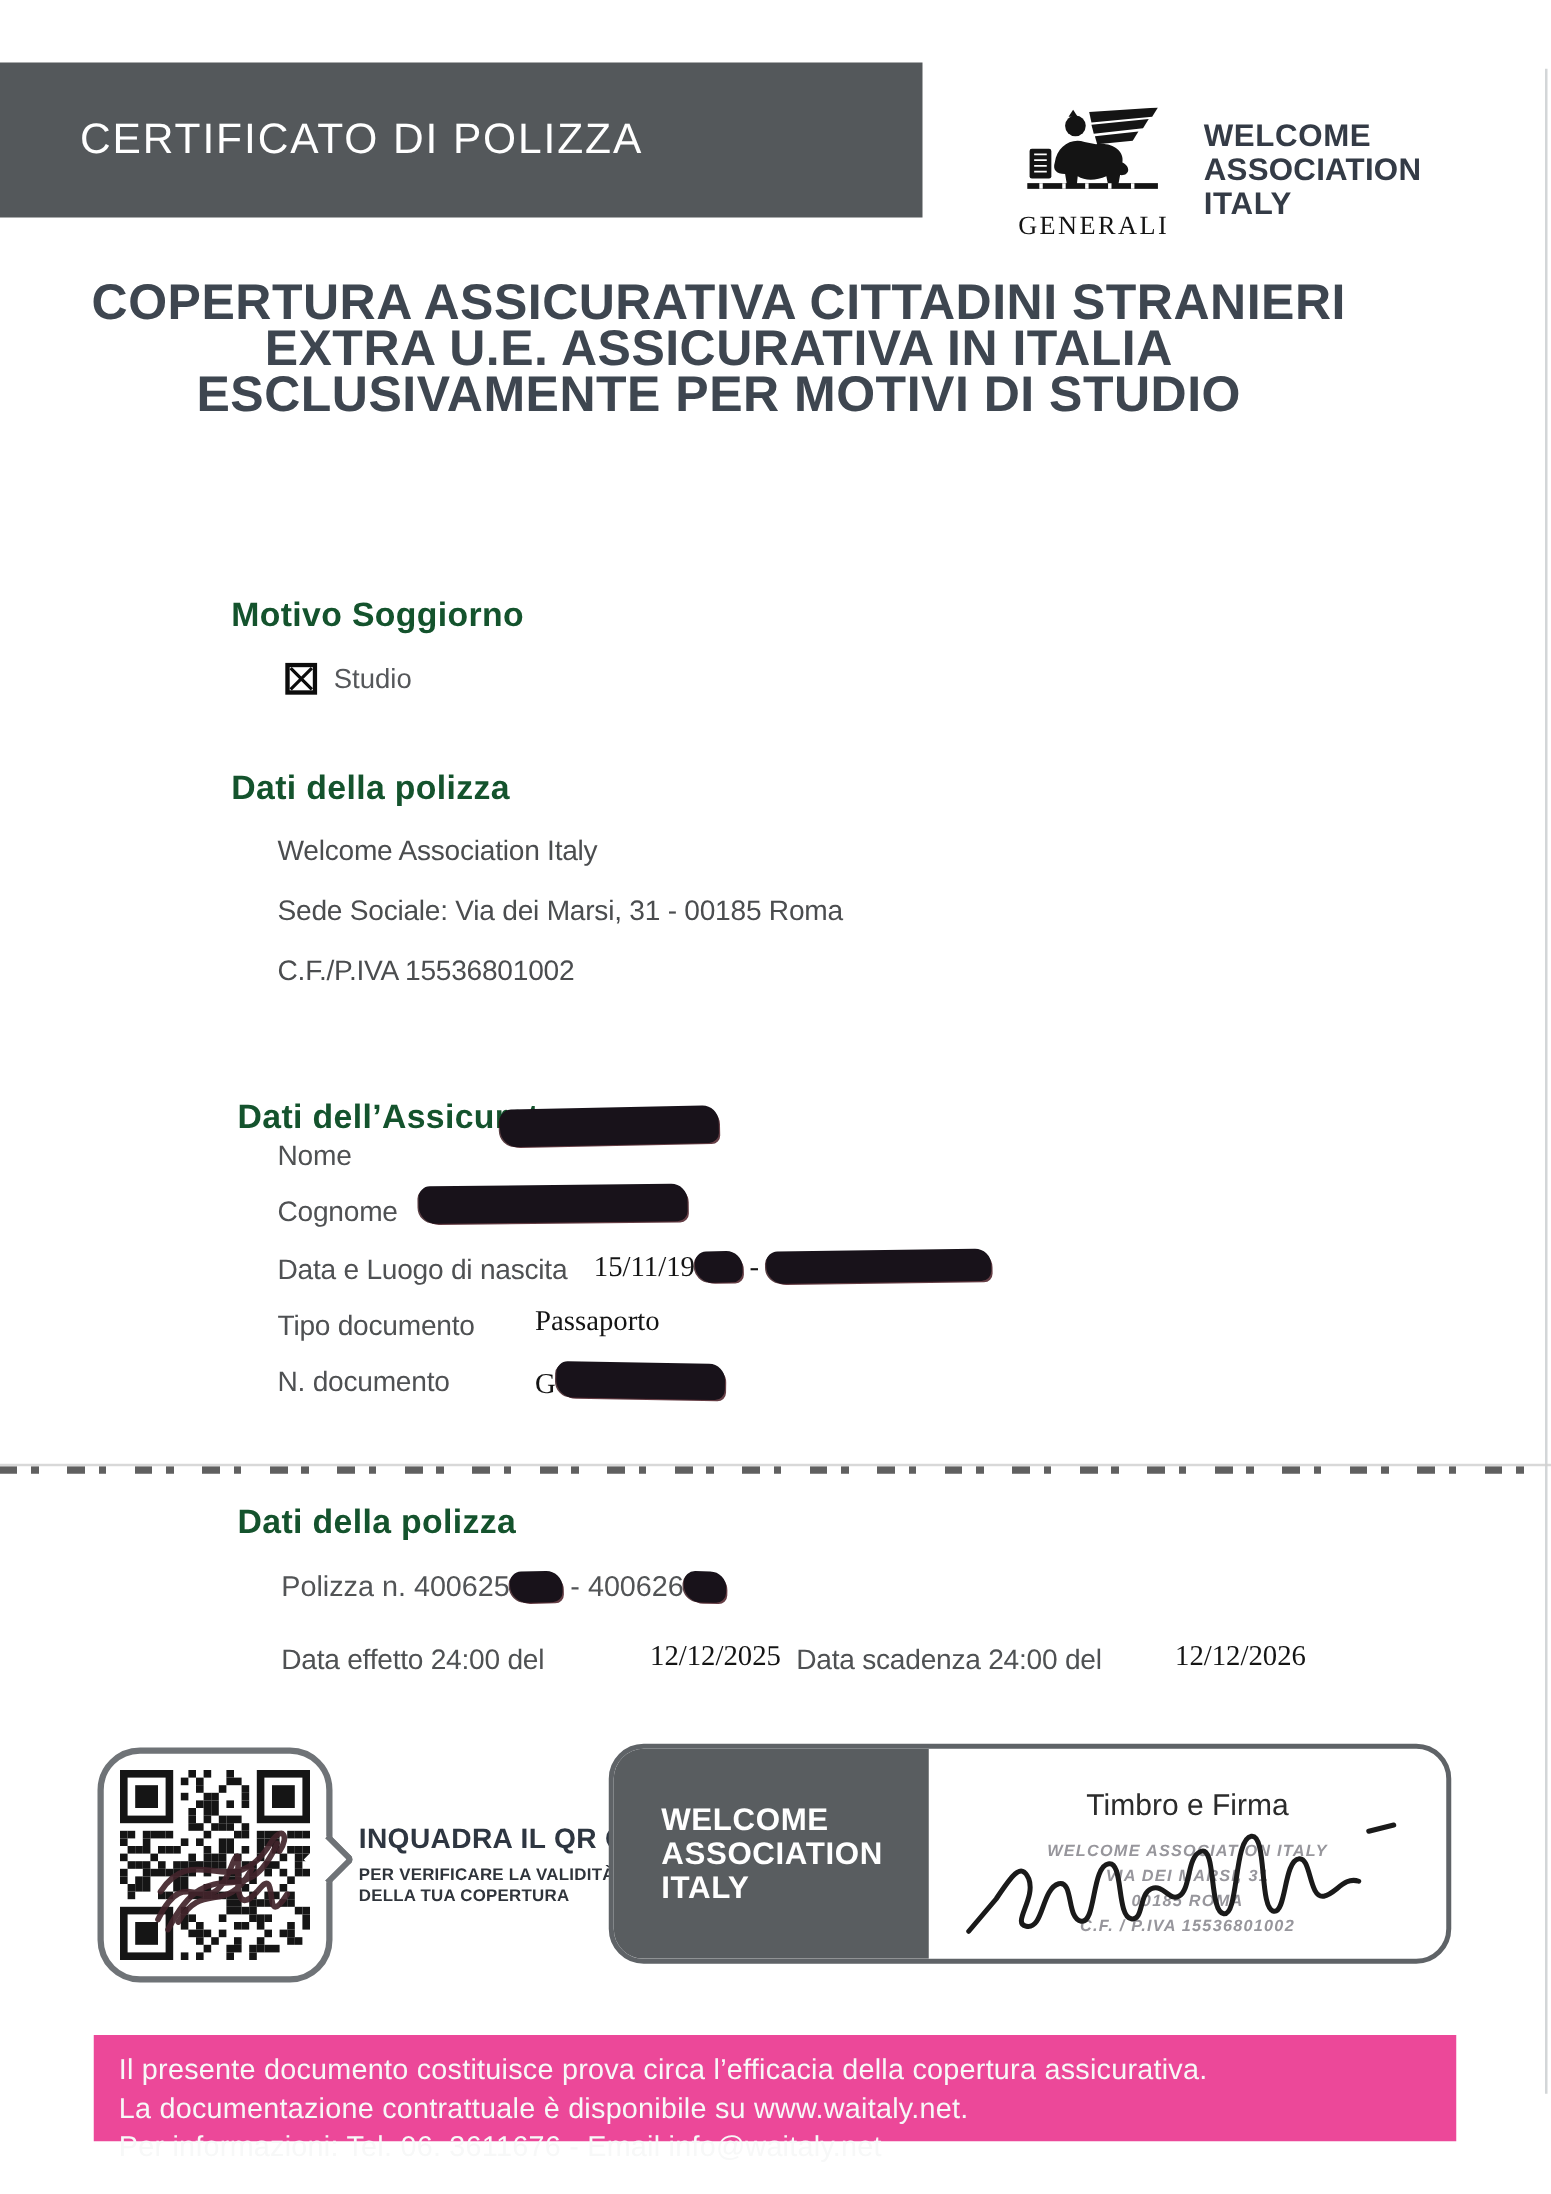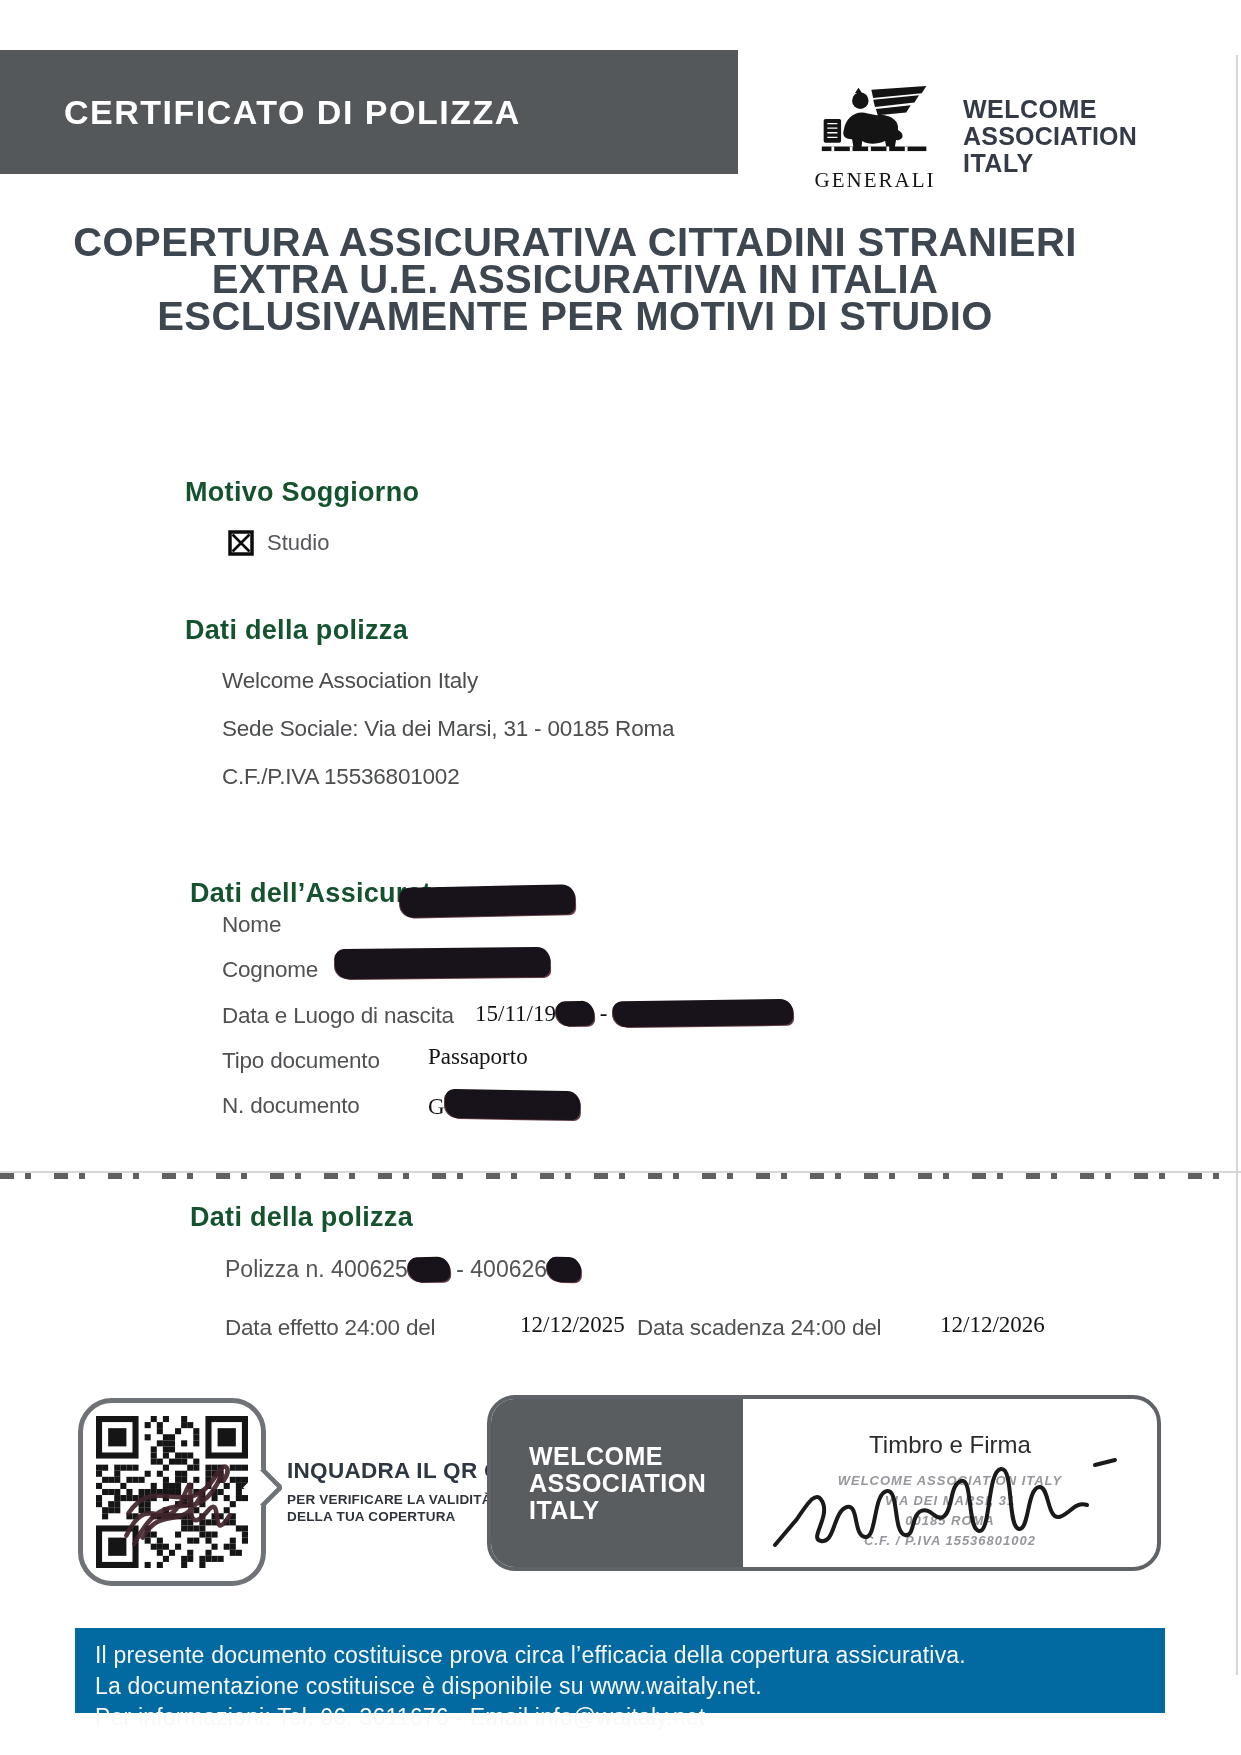--- a/index.html
+++ b/index.html
@@ -3,21 +3,21 @@
 <meta charset="utf-8">
 <style>
   html,body{margin:0;padding:0;background:#ffffff;}
   .page{position:relative;width:1241px;height:1755px;background:#ffffff;overflow:hidden;
         font-family:"Liberation Sans",sans-serif;}
   .scan-edge{position:absolute;right:3px;top:55px;width:2px;height:1620px;background:#d3d6d8;}
 
   
   .header-bar{position:absolute;left:0;top:50px;width:738px;height:124px;background:#54585b;}
   .header-title{position:absolute;left:64px;top:50%;transform:translateY(-50%);
-        font-size:34px;font-weight:bold;color:#ffffff;letter-spacing:1.5px;white-space:nowrap;}
+        font-size:34px;font-weight:normal;color:#ffffff;letter-spacing:1.5px;white-space:nowrap;}
 
   
   .generali{position:absolute;left:812px;top:86px;width:126px;text-align:center;}
   .generali svg{display:block;margin:0 auto;}
   .generali-word{font-family:"Liberation Serif",serif;font-size:21px;color:#141414;
         letter-spacing:2px;margin-top:16px;white-space:nowrap;}
 
   
   .wai-logo{position:absolute;left:963px;top:96px;color:#343b46;font-weight:bold;
         font-size:25px;line-height:27px;letter-spacing:0.5px;}
@@ -71,21 +71,21 @@
         border:4px solid #5f6367;border-radius:28px;display:flex;overflow:hidden;}
   .stamp-left{width:252px;background:#595d60;color:#ffffff;padding:44px 0 0 38px;box-sizing:border-box;
         font-size:25px;line-height:27px;font-weight:bold;letter-spacing:0.5px;}
   .stamp-right{flex:1;position:relative;text-align:center;}
   .timbro-label{margin-top:32px;font-size:24px;color:#2b2b2b;}
   .stamp-text{margin-top:12px;font-size:13px;font-style:italic;font-weight:bold;color:#97969c;
         line-height:20px;letter-spacing:1px;}
   .signature{position:absolute;left:22px;top:26px;pointer-events:none;}
 
   
-  .footer-bar{position:absolute;left:75px;top:1628px;width:1090px;height:85px;background:#0369a1;
+  .footer-bar{position:absolute;left:75px;top:1628px;width:1090px;height:85px;background:#ec4899;
         box-sizing:border-box;padding:12px 0 0 20px;}
   .footer-line{font-size:23px;line-height:31px;color:#f7f8f8;letter-spacing:0.2px;white-space:nowrap;}
 </style>
 </head>
 <body>
 
 <div class="page">
   <div class="scan-edge"></div>
 
   <div class="header-bar">
@@ -421,16 +421,16 @@
         <g fill="none" stroke="#1a1a1a" stroke-width="4" stroke-linecap="round">
           <path d="M10 120 L32 94 C44 76 52 64 58 78 C64 94 44 114 56 116 C70 119 68 86 82 82 C94 79 88 110 100 112 C112 114 108 68 122 66 C134 64 128 108 140 110 C150 112 146 90 156 86 C166 82 170 96 178 92 C188 87 184 60 196 56 C208 52 202 104 214 106 C226 108 222 46 236 44 C249 42 242 102 254 104 C264 106 262 64 274 62 C284 60 282 94 294 92 C304 90 310 76 322 80"></path>
           <path d="M330 40 L350 35"></path>
         </g>
       </svg>
     </div>
   </div>
 
   <div class="footer-bar">
     <div class="footer-line">Il presente documento costituisce prova circa l’efficacia della copertura assicurativa.</div>
-    <div class="footer-line">La documentazione costituisce è disponibile su www.waitaly.net.</div>
+    <div class="footer-line">La documentazione contrattuale è disponibile su www.waitaly.net.</div>
     <div class="footer-line">Per informazioni: Tel. 06. 3611676 - Email info@waitaly.net</div>
   </div>
 </div>
 
 </body></html>

